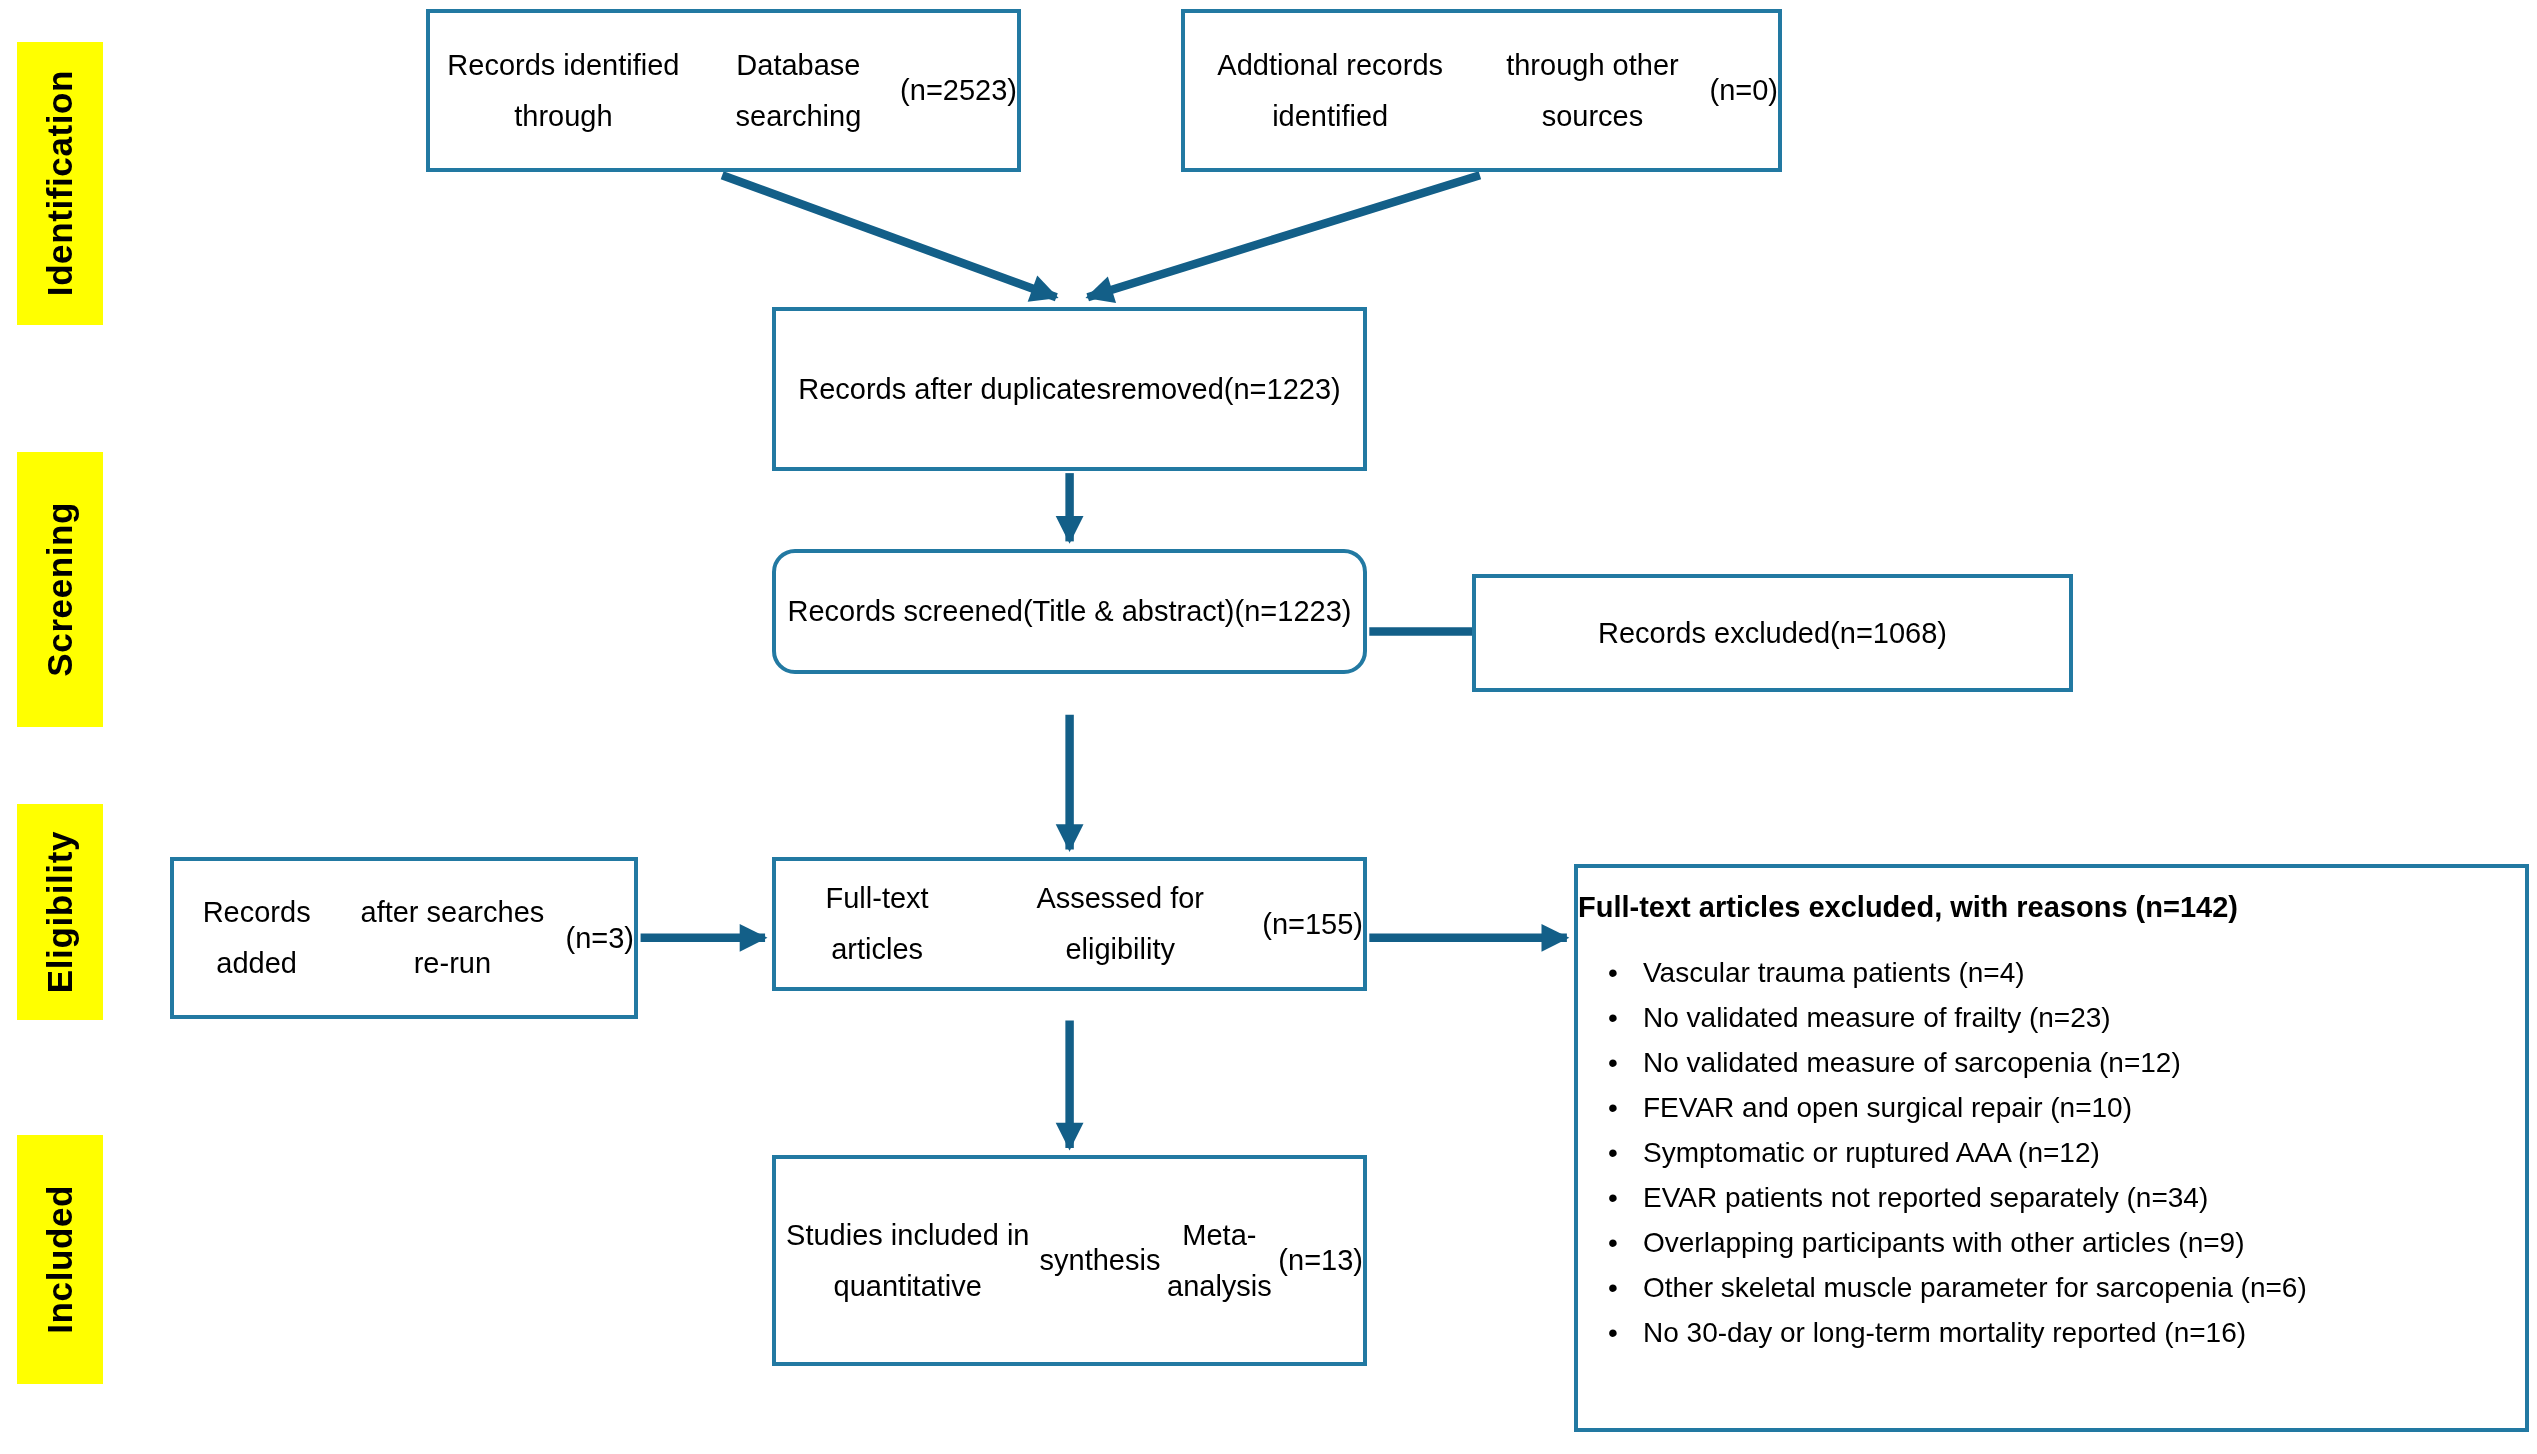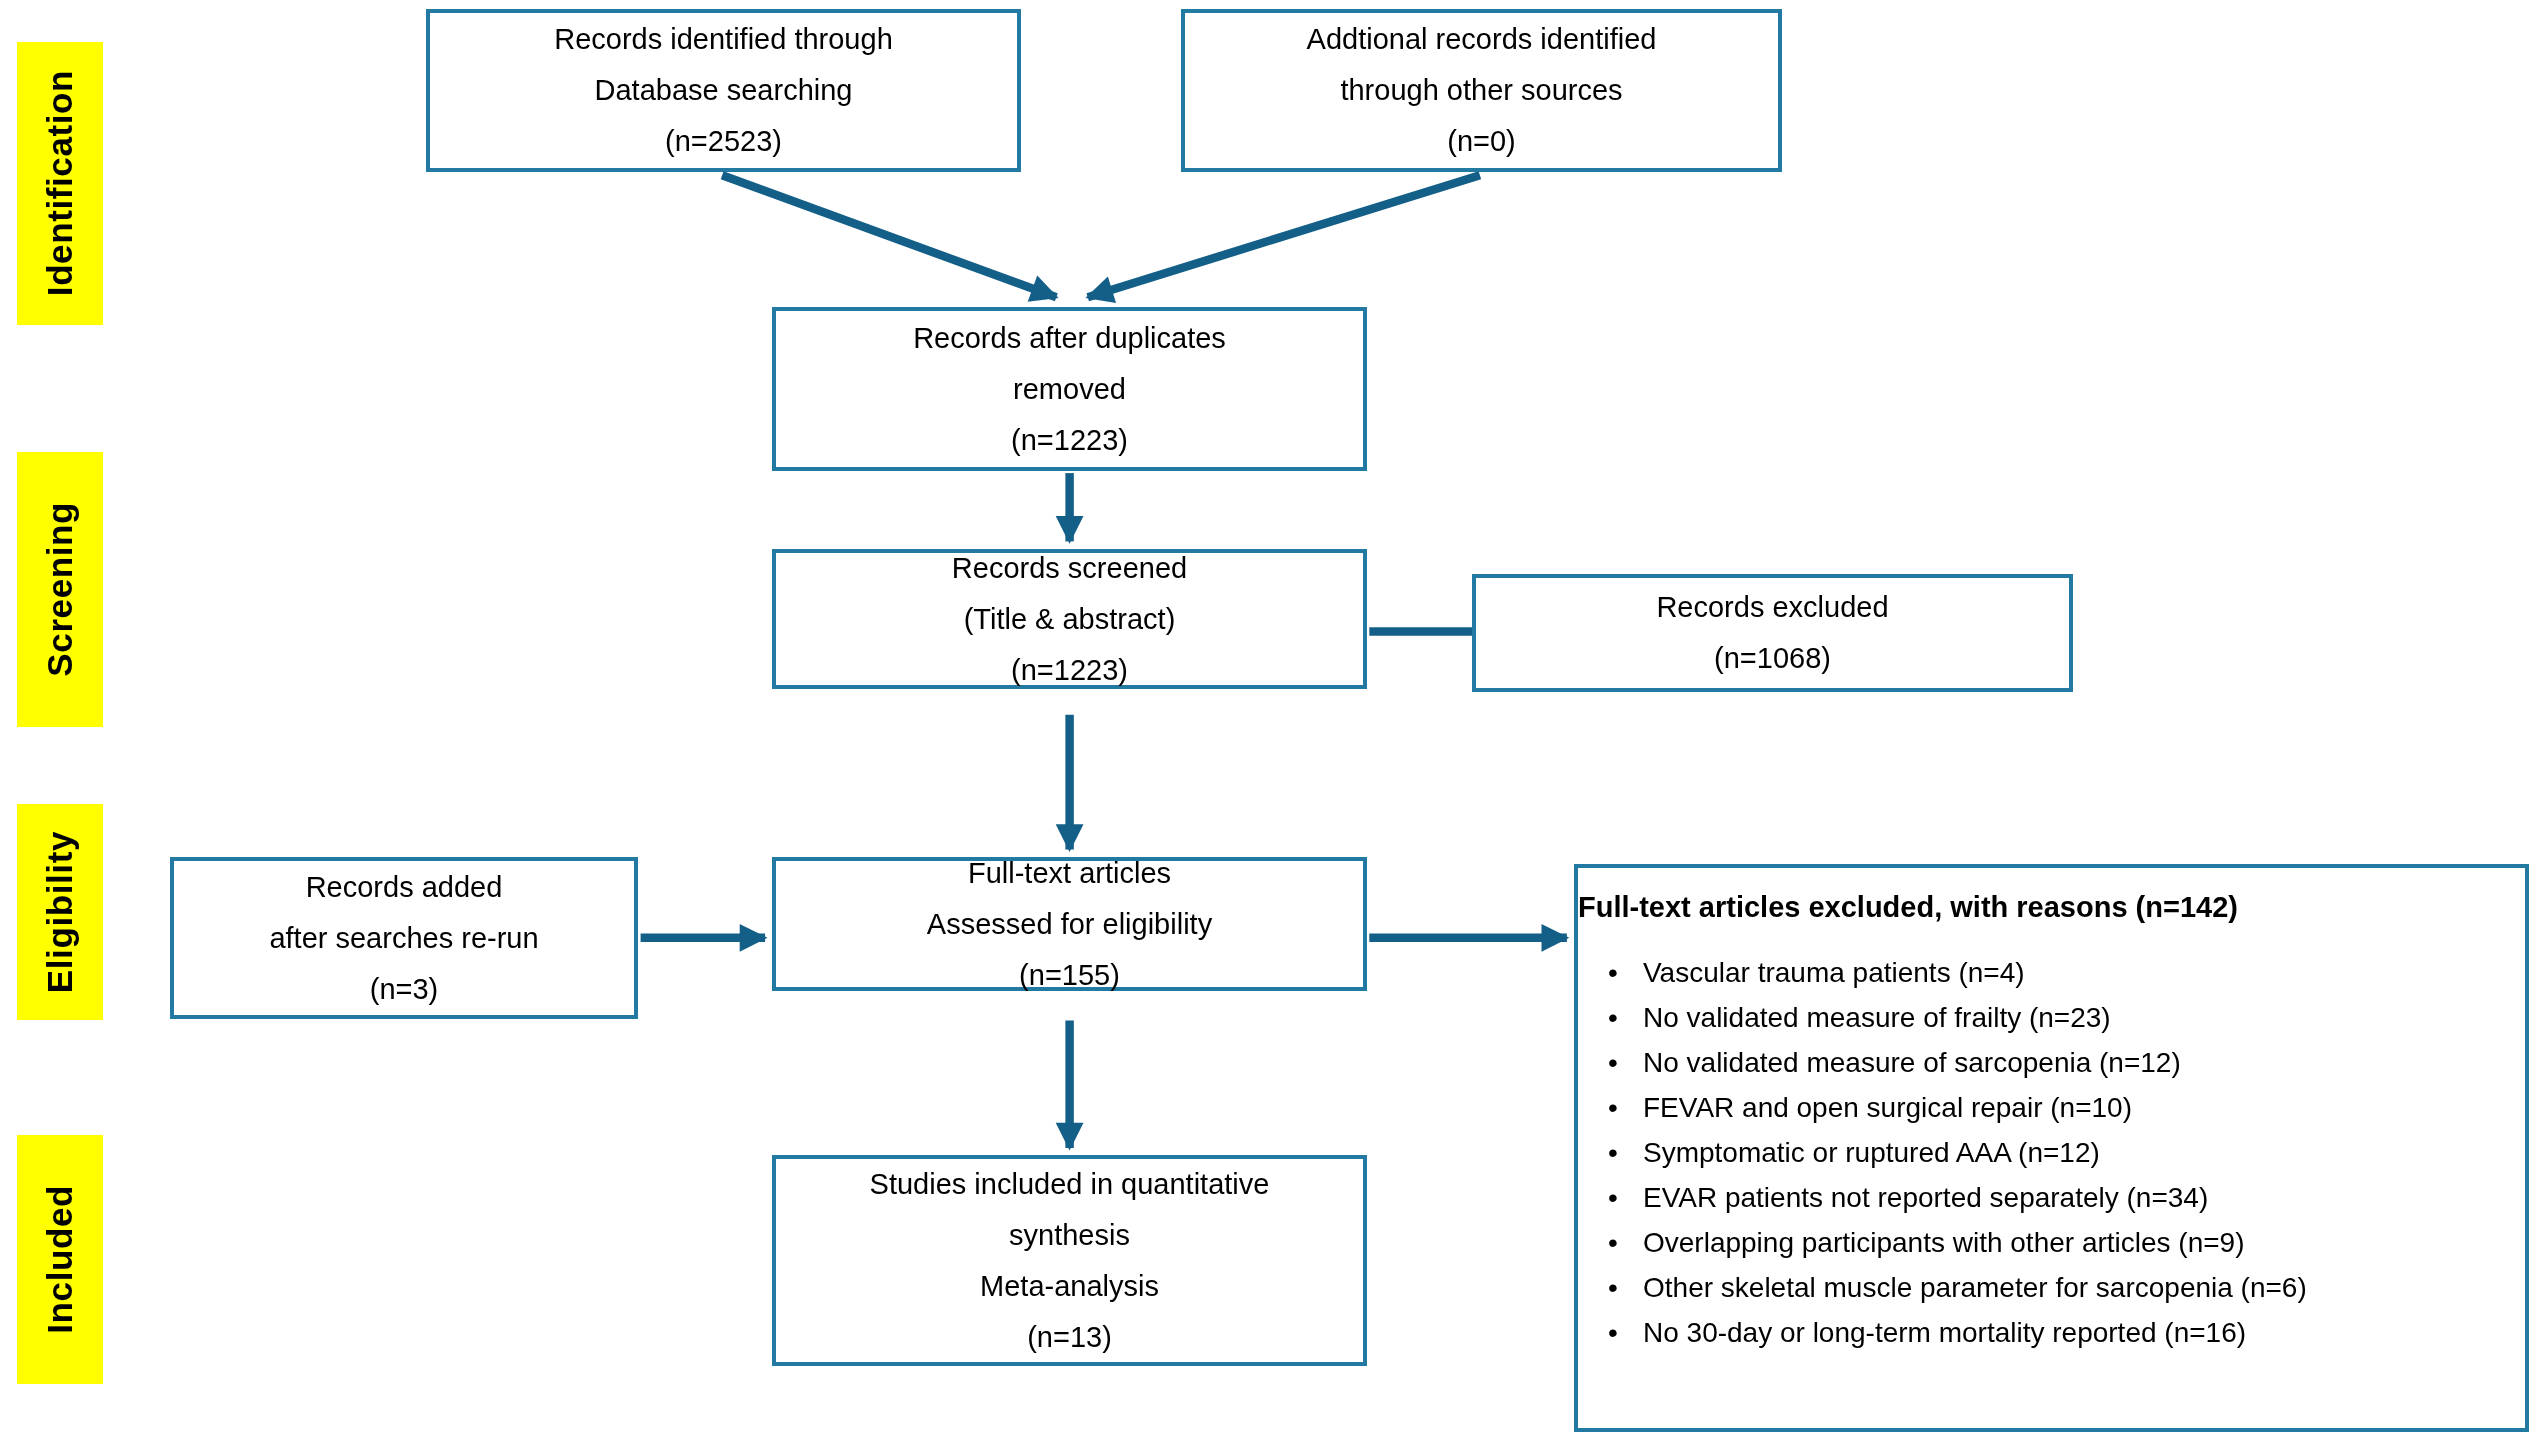--- a/index.html
+++ b/index.html
@@ -11,27 +11,27 @@
         display:flex;align-items:center;justify-content:center;}
   .band span{writing-mode:vertical-rl;transform:rotate(180deg);
         font-size:35px;font-weight:bold;color:#000;white-space:nowrap;letter-spacing:0.6px;}
   #band-identification{top:42px;height:283px;}
   #band-screening{top:452px;height:275px;}
   #band-eligibility{top:804px;height:216px;}
   #band-included{top:1135px;height:249px;}
 
   
   .flow-box{position:absolute;background:#ffffff;border:4.2px solid #2279a2;
-        box-sizing:border-box;display:flex;flex-direction:column;
+        box-sizing:border-box;display:flex;
         justify-content:center;align-items:center;text-align:center;
         font-size:29px;line-height:51px;z-index:2;}
   #box-db-search{left:426px;top:9px;width:595px;height:163px;}
   #box-other-sources{left:1181px;top:9px;width:601px;height:163px;}
   #box-after-duplicates{left:772px;top:307px;width:595px;height:164px;}
-  #box-screened{left:772px;top:549px;width:595px;height:140px;}
+  #box-screened{left:772px;top:549px;width:595px;height:125px;border-radius:23px;}
   #box-records-excluded{left:1472px;top:574px;width:601px;height:118px;}
   #box-records-added{left:170px;top:857px;width:468px;height:162px;}
   #box-full-text{left:772px;top:857px;width:595px;height:134px;}
   #box-included-studies{left:772px;top:1155px;width:595px;height:211px;}
 
   
   #box-full-text-excluded{left:1574px;top:864px;width:955px;height:568px;
         position:absolute;background:#fff;border:4.2px solid #2279a2;
         box-sizing:border-box;z-index:2;}
   #box-full-text-excluded .title{font-size:29px;font-weight:bold;

